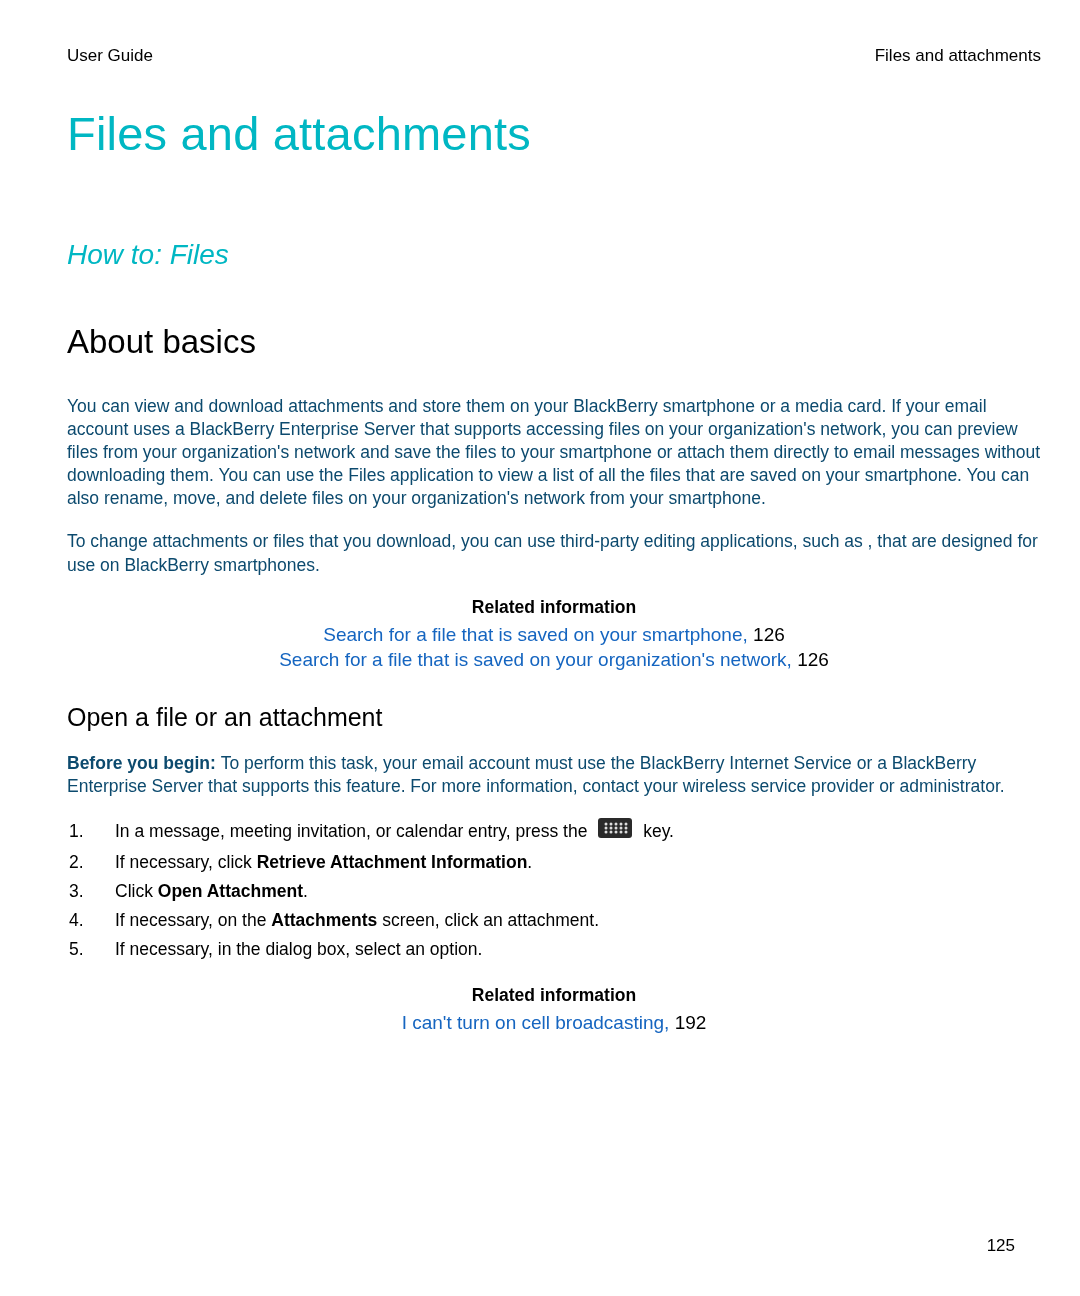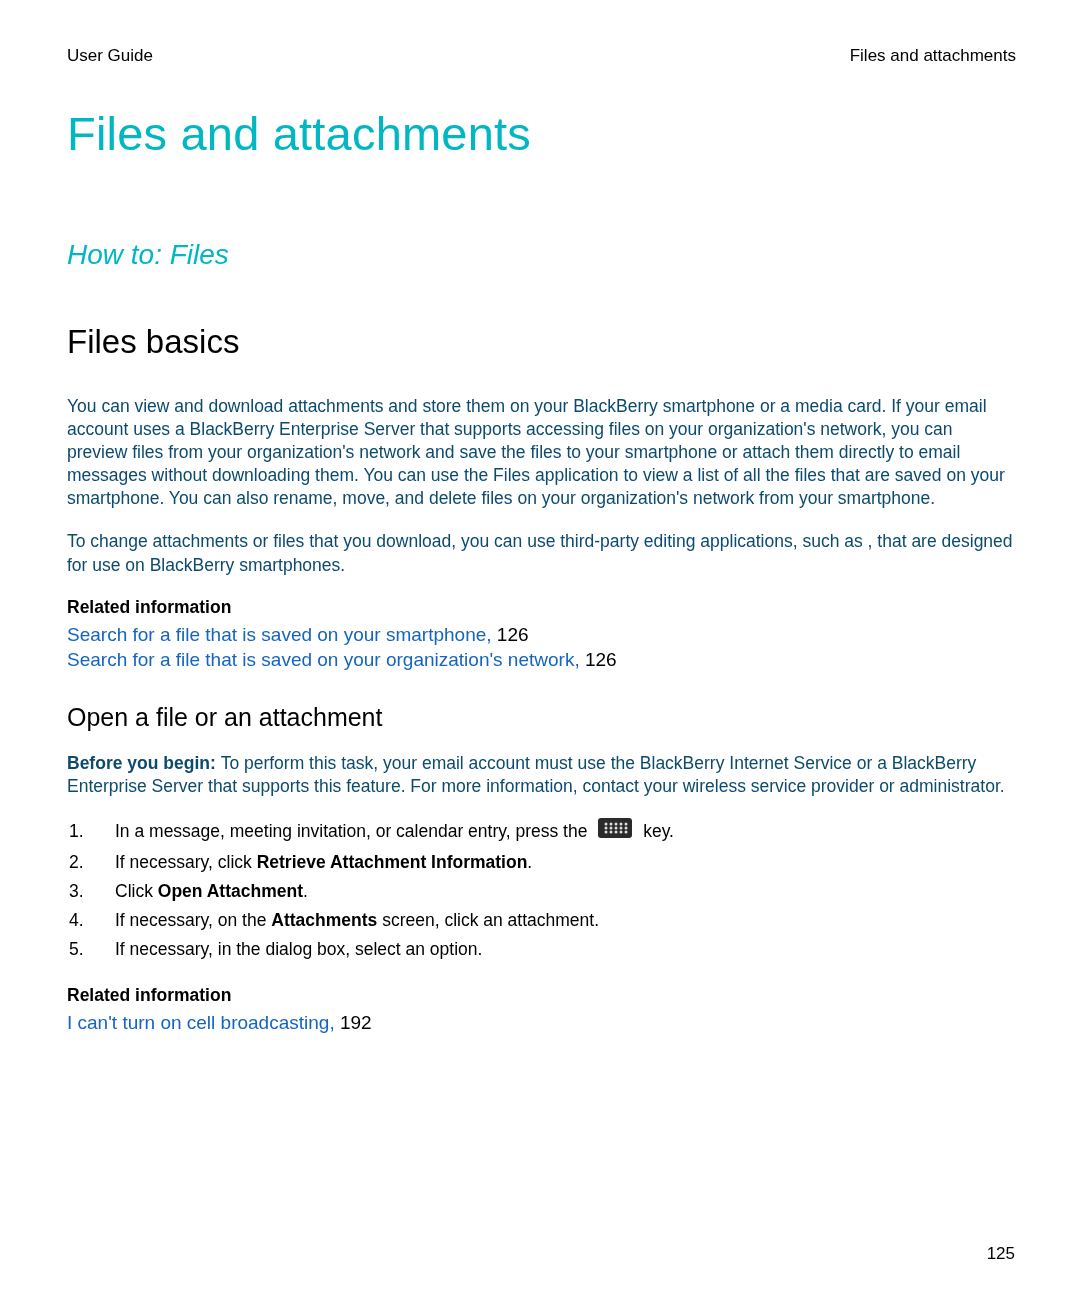--- a/index.html
+++ b/index.html
@@ -1,47 +1,47 @@
 <!DOCTYPE html>
 <html><head>
 <meta charset="utf-8">
 <style>
   * { box-sizing: border-box; margin: 0; padding: 0; }
   html, body { width: 1080px; height: 1296px; background: #fff; font-family: Arial, Helvetica, sans-serif; color: #000; }
-  .page { padding: 46px 64px 40px 67px; position: relative; height: 100%; }
+  .page { padding: 46px 39px 40px 67px; position: relative; height: 100%; }
   .header-row { display: flex; justify-content: space-between; font-size: 17px; color: #000; margin-bottom: 40px; }
   .h1 { font-size: 47px; font-weight: 400; color: #00b7c3; margin-top: 10px; margin-bottom: 78px; letter-spacing: 0.2px; }
   .h2 { font-size: 28px; font-weight: 400; color: #00b7c3; margin-bottom: 52px; font-style: italic; }
   .h3 { font-size: 33px; font-weight: 400; color: #000; margin-bottom: 34px; }
   .h4 { font-size: 25px; font-weight: 400; color: #000; margin-bottom: 20px; }
   .para { font-size: 17.5px; line-height: 1.32; margin-bottom: 20px; color: #0c4a6e; }
   .bold { font-weight: 700; margin-top: 8px; }
   .related-title { font-size: 17.5px; font-weight: 700; margin-bottom: 4px; }
   .link { color: #1565c0; text-decoration: none; cursor: pointer; }
   .linkline { font-size: 19px; line-height: 1.35; }
-  .related-block { margin-bottom: 30px; }
+  .related-block { margin-bottom: 30px; text-align: center; }
   .steps { margin: 16px 0 22px 0; }
   .step-row { display: flex; font-size: 17.5px; line-height: 1.55; margin-bottom: 2px; }
   .step-num { width: 48px; flex-shrink: 0; padding-left: 2px; }
   .step-body { flex: 1; }
   .key-icon { display: inline-block; vertical-align: middle; margin: 0 6px; }
-  .page-number { position: absolute; bottom: 32px; right: 65px; font-size: 17px; }
+  .page-number { position: absolute; bottom: 40px; right: 65px; font-size: 17px; }
 </style>
 </head>
 <body>
 
 <div class="page">
   <div class="header-row">
     <span>User Guide</span>
     <span>Files and attachments</span>
   </div>
 
   <h1 class="h1">Files and attachments</h1>
   <h2 class="h2">How to: Files</h2>
-  <h3 class="h3">Files basics</h3>
+  <h3 class="h3">About basics</h3>
 
   <p class="para">You can view and download attachments and store them on your BlackBerry smartphone or a media card. If your email account uses a BlackBerry Enterprise Server that supports accessing files on your organization's network, you can preview files from your organization's network and save the files to your smartphone or attach them directly to email messages without downloading them. You can use the Files application to view a list of all the files that are saved on your smartphone. You can also rename, move, and delete files on your organization's network from your smartphone.</p>
   <p class="para">To change attachments or files that you download, you can use third-party editing applications, such as , that are designed for use on BlackBerry smartphones.</p>
 
   <div class="related-block">
     <div class="related-title">Related information</div>
     <div class="linkline">
       <a class="link">Search for a file that is saved on your smartphone, </a><span>126</span>
     </div>
     <div class="linkline">

